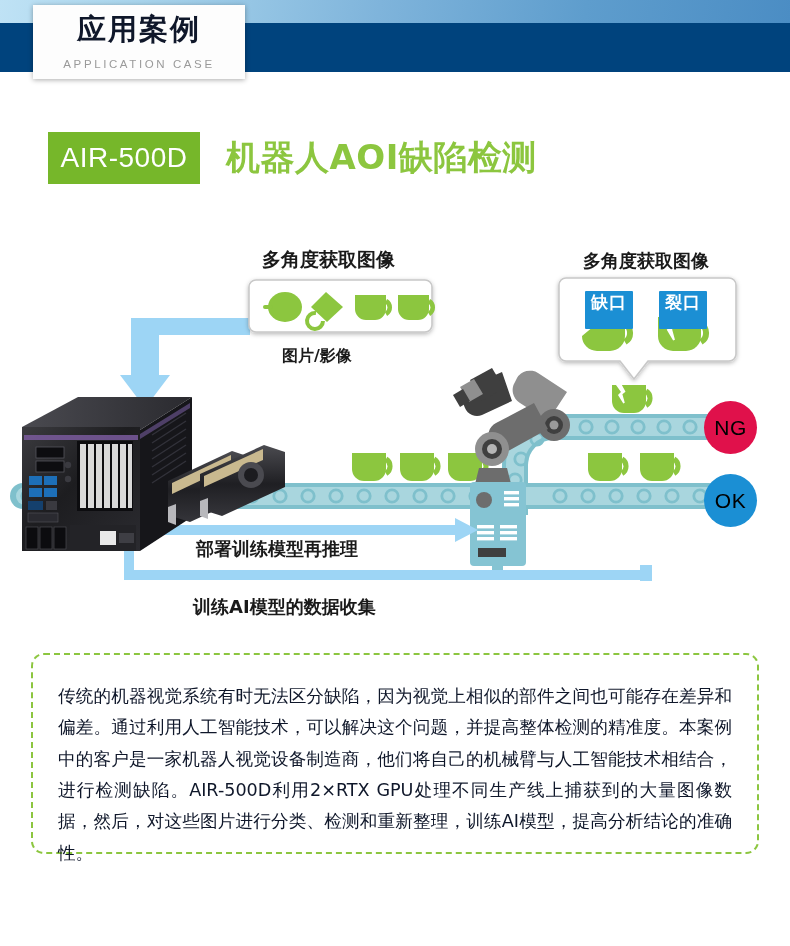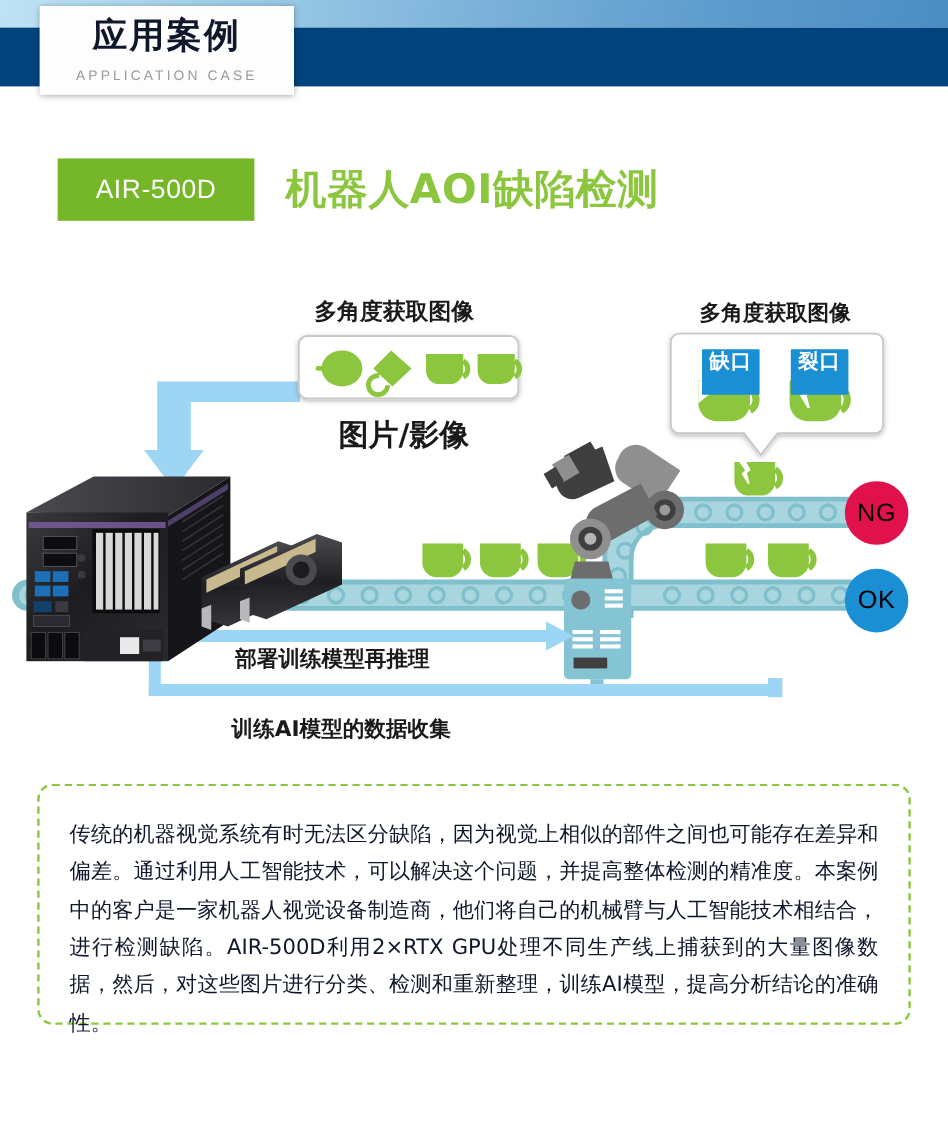--- a/index.html
+++ b/index.html
@@ -45,24 +45,24 @@
     font-size: 11.5px; color: #9a9a9a;
     letter-spacing: 2.6px; margin-top: 14px;
   }
 
   
   #title-row {
     position: absolute; left: 48px; top: 132px;
     display: flex; align-items: center;
   }
   #model-badge {
-    width: 164px; height: 52px;
+    width: 152px; height: 52px;
     background: #76b72a;
     display: flex; align-items: center; justify-content: center;
-    color: #ffffff; font-size: 22px; letter-spacing: 0.5px;
+    color: #ffffff; font-size: 28px; letter-spacing: 0.5px;
   }
   #page-title {
     margin-left: 26px;
     color: #8cc63f; font-size: 34px; font-weight: bold;
     letter-spacing: 0.5px;
     font-family: "DejaVu Sans", "Liberation Sans", sans-serif;
   }
 
   
   #diagram {
@@ -71,21 +71,21 @@
   }
   #diagram svg { display: block; }
 
   .diagram-label {
     position: absolute;
     font-family: "DejaVu Sans", "Liberation Sans", sans-serif;
     font-weight: bold; color: #1a1a1a;
     white-space: nowrap;
   }
   #label-multi-angle-left { left: 262px; top: 247px; font-size: 19px; }
-  #label-photo-video      { left: 282px; top: 346px; font-size: 25px; }
+  #label-photo-video      { left: 282px; top: 346px; font-size: 16px; }
   #label-multi-angle-right{ left: 583px; top: 249px; font-size: 18px; }
   #label-deploy           { left: 196px; top: 537px; font-size: 18px; }
   #label-collect          { left: 193px; top: 595px; font-size: 18px; }
 
   .defect-tag {
     position: absolute;
     background: #1b8fd4;
     color: #ffffff;
     font-size: 17px; font-weight: bold;
     font-family: "DejaVu Sans", "Liberation Sans", sans-serif;

